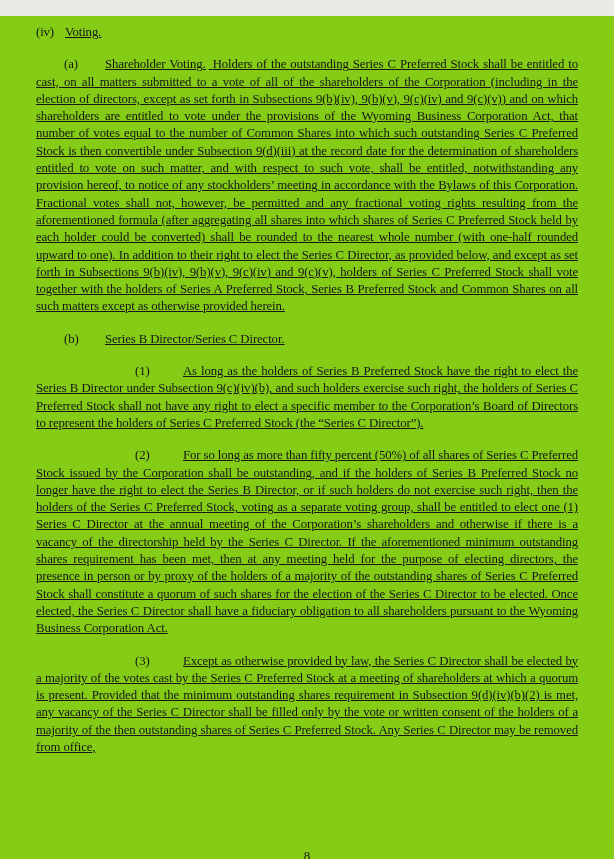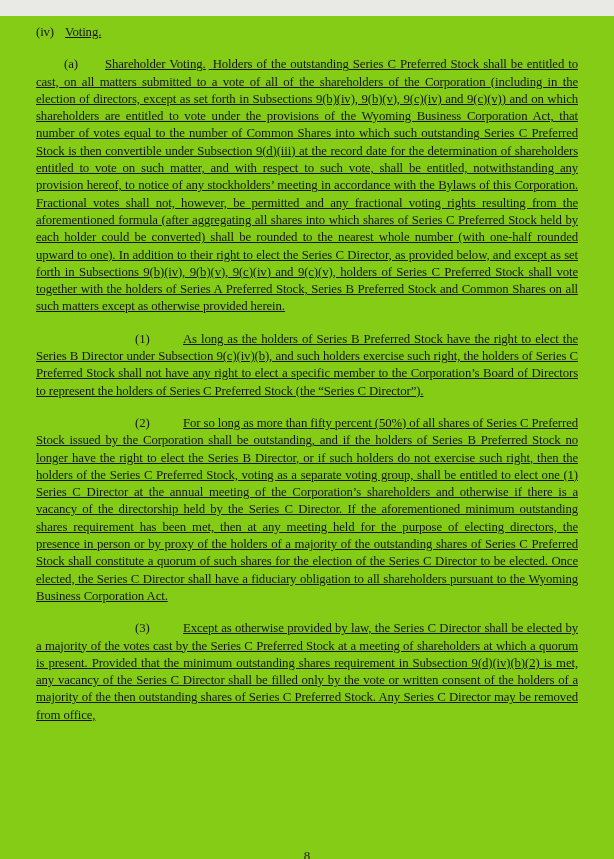--- a/index.html
+++ b/index.html
@@ -62,20 +62,21 @@
 </head>
 <body>
 
 <div class="page">
   <div class="content">
 
     <div class="heading-line"><span class="hlabel">(iv)</span><span class="underline">Voting.</span></div>
 
     <p class="para indent-a"><span class="plabel w-a">(a)</span><span class="underline ph">Shareholder Voting.</span> <span>Holders of the outstanding Series C Preferred Stock shall be entitled to cast, on all matters submitted to a vote of all of the shareholders of the Corporation (including in the election of directors, except as set forth in Subsections 9(b)(iv), 9(b)(v), 9(c)(iv) and 9(c)(v)) and on which shareholders are entitled to vote under the provisions of the Wyoming Business Corporation Act, that number of votes equal to the number of Common Shares into which such outstanding Series C Preferred Stock is then convertible under Subsection 9(d)(iii) at the record date for the determination of shareholders entitled to vote on such matter, and with respect to such vote, shall be entitled, notwithstanding any provision hereof, to notice of any stockholders’ meeting in accordance with the Bylaws of this Corporation.  Fractional votes shall not, however, be permitted and any fractional voting rights resulting from the aforementioned formula (after aggregating all shares into which shares of Series C Preferred Stock held by each holder could be converted) shall be rounded to the nearest whole number (with one-half rounded upward to one).  In addition to their right to elect the Series C Director, as provided below, and except as set forth in Subsections 9(b)(iv), 9(b)(v), 9(c)(iv) and 9(c)(v), holders of Series C Preferred Stock shall vote together with the holders of Series A Preferred Stock, Series B Preferred Stock and Common Shares on all such matters except as otherwise provided herein.</span></p>
 
+    <p class="para indent-a"><span class="plabel w-a">(b)</span><span class="underline">Series B Director/Series C Director.</span></p>
 
     <p class="para indent-sub"><span class="plabel w-sub">(1)</span><span>As long as the holders of Series B Preferred Stock have the right to elect the Series B Director under Subsection 9(c)(iv)(b), and such holders exercise such right, the holders of Series C Preferred Stock shall not have any right to elect a specific member to the Corporation’s Board of Directors to represent the holders of Series C Preferred Stock (the “Series C Director”).</span></p>
 
     <p class="para indent-sub"><span class="plabel w-sub">(2)</span><span>For so long as more than fifty percent (50%) of all shares of Series C Preferred Stock issued by the Corporation shall be outstanding, and if the holders of Series B Preferred Stock no longer have the right to elect the Series B Director, or if such holders do not exercise such right, then the holders of the Series C Preferred Stock, voting as a separate voting group, shall be entitled to elect one (1) Series C Director at the annual meeting of the Corporation’s shareholders and otherwise if there is a vacancy of the directorship held by the Series C Director.  If the aforementioned minimum outstanding shares requirement has been met, then at any meeting held for the purpose of electing directors, the presence in person or by proxy of the holders of a majority of the outstanding shares of Series C Preferred Stock shall constitute a quorum of such shares for the election of the Series C Director to be elected.  Once elected, the Series C Director shall have a fiduciary obligation to all shareholders pursuant to the Wyoming Business Corporation Act.</span></p>
 
     <p class="para indent-sub"><span class="plabel w-sub">(3)</span><span>Except as otherwise provided by law, the Series C Director shall be elected by a majority of the votes cast by the Series C Preferred Stock at a meeting of shareholders at which a quorum is present.  Provided that the minimum outstanding shares requirement in Subsection 9(d)(iv)(b)(2) is met, any vacancy of the Series C Director shall be filled only by the vote or written consent of the holders of a majority of the then outstanding shares of Series C Preferred Stock.  Any Series C Director may be removed from office,</span></p>
 
   </div>
 
   <div class="page-number">8</div>

